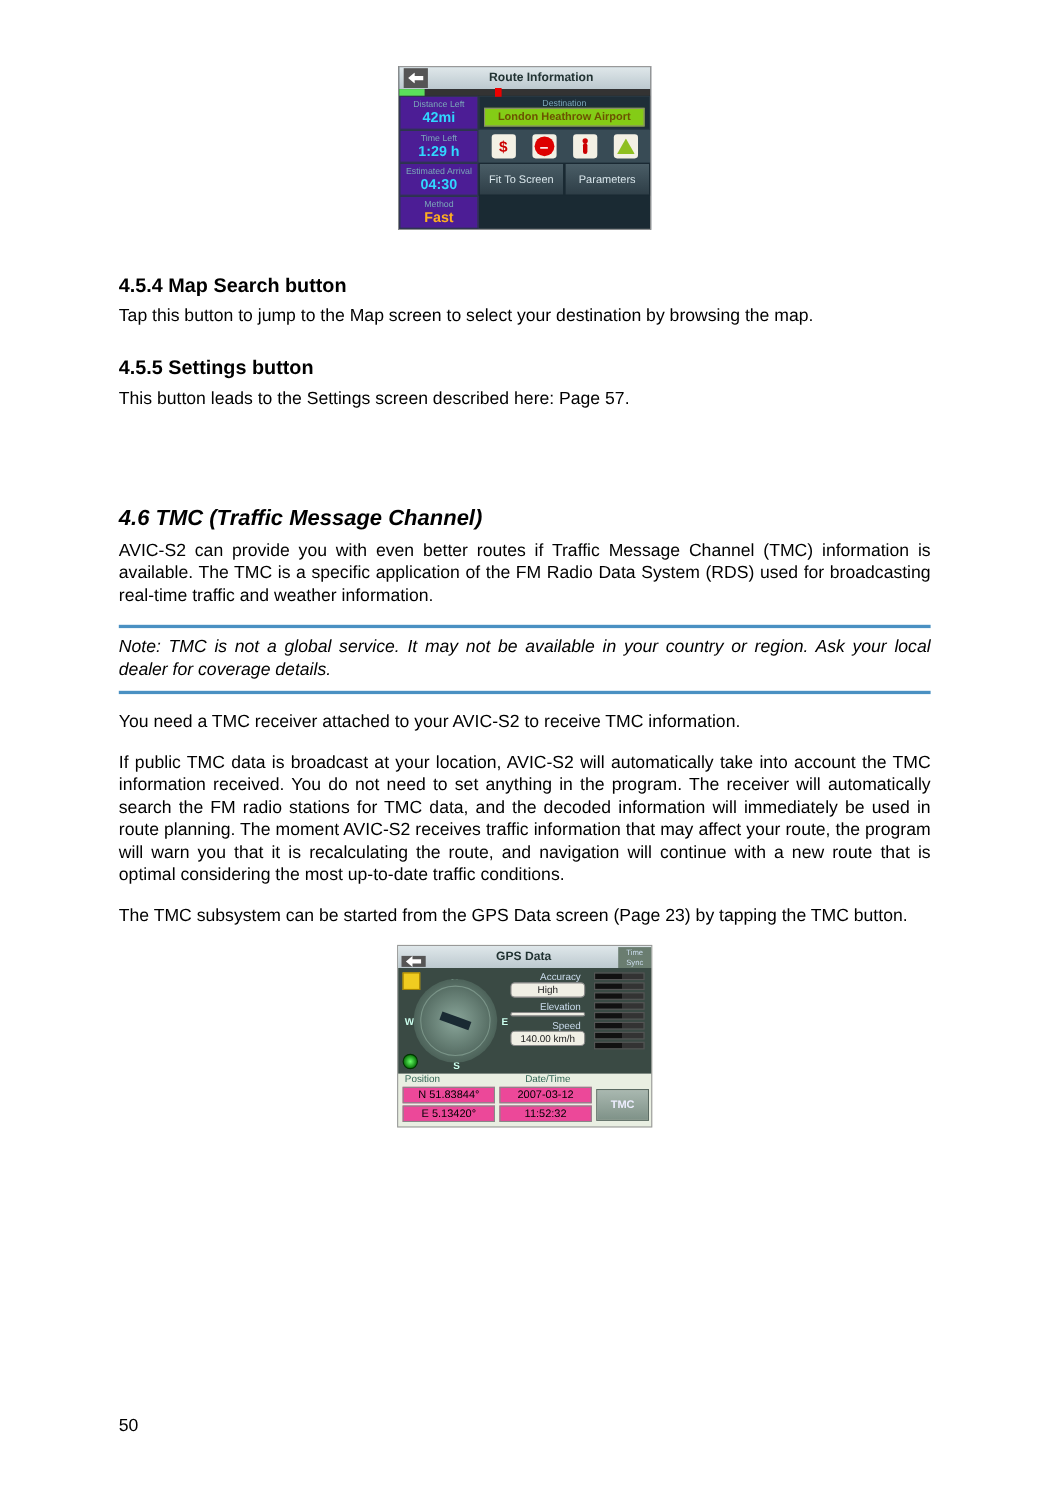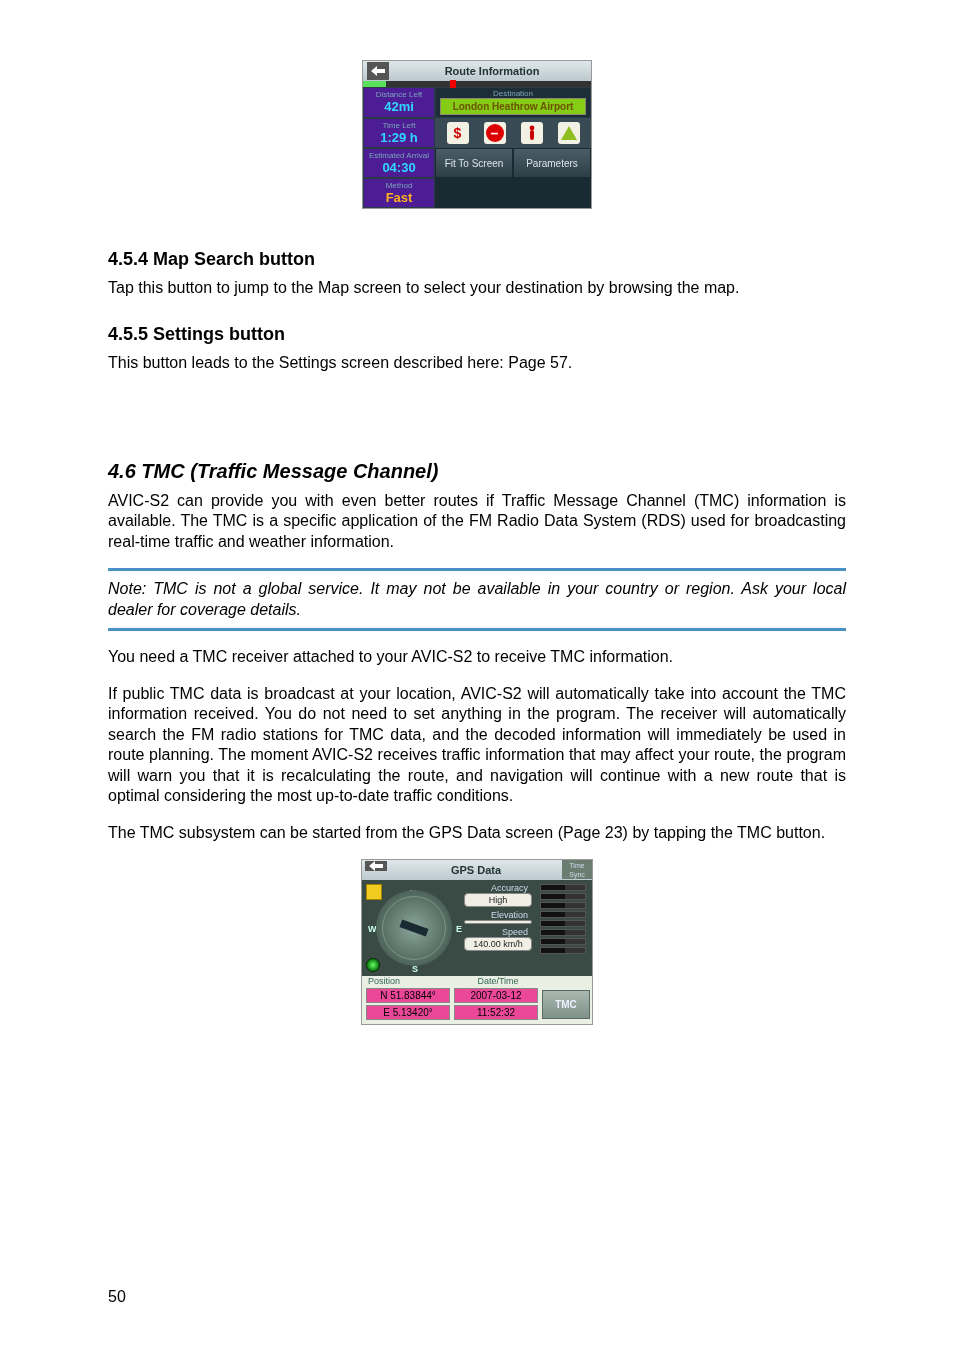--- a/index.html
+++ b/index.html
@@ -35,21 +35,21 @@
   
   h3.sub { font-size: 18px; font-weight: bold; margin-bottom: 8px; }
   p.body { font-size: 16px; line-height: 1.28; text-align: justify; margin-bottom: 26px; }
   p.body-tight { font-size: 16px; line-height: 1.28; text-align: justify; margin-bottom: 16px; }
   h2.sec { font-size: 20px; font-style: italic; font-weight: bold; margin: 32px 0 8px 0; }
   .note-box { border-top: 3px solid #4a90c2; border-bottom: 3px solid #4a90c2; padding: 8px 0; margin: 14px 0 16px 0; }
   .note-box p { font-size: 16px; font-style: italic; text-align: justify; line-height:1.28;}
 
   
   .gps-fig { width: 232px; border:1px solid #999; font-size:10px; background:#e9efe2;}
-  .gps-title-row { display:flex; align-items:flex-start; background:linear-gradient(#dfe7ea,#bcc9cf); height:20px;}
+  .gps-title-row { display:flex; align-items:flex-end; background:linear-gradient(#dfe7ea,#bcc9cf); height:20px;}
   .gps-back { width:22px; background:#555; margin:1px 3px; display:flex;align-items:center;justify-content:center;color:#fff;font-weight:bold;}
   .gps-title { flex:1; text-align:center; font-weight:bold; color:#233; font-size:11px; line-height:20px;}
   .gps-sync { width:30px; background:#6a7d70; color:#cde; font-size:7px; line-height:9px; text-align:center; padding-top:1px;}
   .gps-body { display:flex; height:96px; background:#3a4a44; position:relative;}
   .gps-left { width:100px; position:relative;}
   .sat-icon { position:absolute; left:4px; top:4px; width:16px;height:16px;background:#f0cc20;border:1px solid #a88400;}
   .compass { position:absolute; left:14px; top:10px; width:76px;height:76px; border-radius:50%; background:radial-gradient(circle,#8aa69a 0%, #4d635a 70%);}
   .compass::after{content:""; position:absolute; left:6px; top:6px; right:6px; bottom:6px; border:1px solid #7a9488; border-radius:50%;}
   .cmp-n{position:absolute;left:48px;top:8px;color:#cfe;font-size:9px;font-weight:bold;}
   .cmp-s{position:absolute;left:50px;bottom:2px;color:#cfe;font-size:9px;font-weight:bold;}

